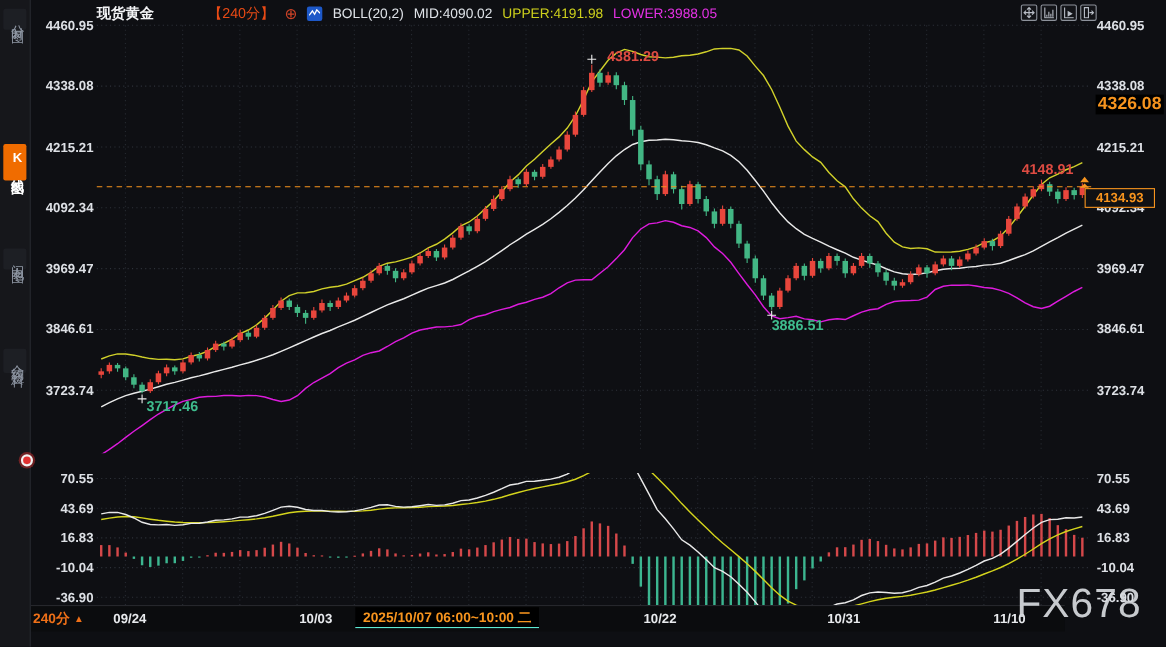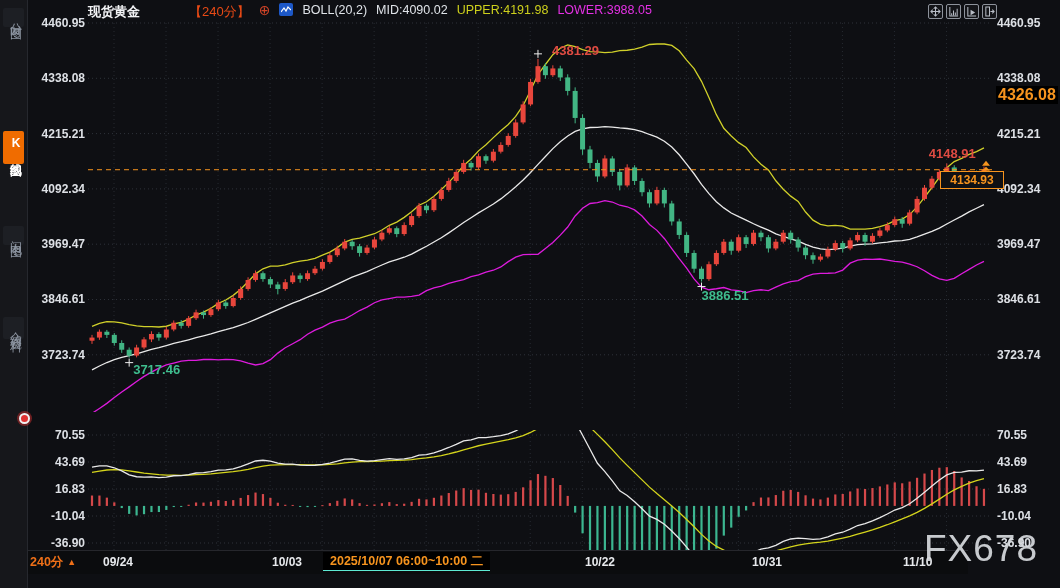--- a/index.html
+++ b/index.html
@@ -13,21 +13,21 @@
   #sidebar{position:absolute;left:0;top:0;width:27px;height:588px;background:#16171b;
            border-right:1px solid #26282e;z-index:6;}
   .side-tab{position:absolute;left:3px;width:21px;writing-mode:vertical-rl;text-orientation:upright;
             font-size:12px;letter-spacing:3px;color:#8e96a3;text-align:center;padding:5px 0;
             border-radius:2px;background:#1d1f24;cursor:pointer;}
   .side-tab.active{background:#f06c00;color:#ffffff;font-weight:700;}
   #rec-dot{position:absolute;left:19px;top:413px;width:7px;height:7px;border-radius:50%;
            background:#e03131;border:2px solid #f1f1f1;box-shadow:0 0 0 2px rgba(224,49,49,.45);z-index:7;}
 
   
-  #topbar{position:absolute;left:88px;top:3px;height:18px;display:flex;align-items:flex-start;gap:9px;
+  #topbar{position:absolute;left:88px;top:3px;height:18px;display:flex;align-items:center;gap:9px;
           font-size:12.5px;z-index:5;white-space:nowrap;}
   #title{color:#f2f3f5;font-weight:700;font-size:13px;}
   #period{color:#e84a15;font-weight:400;font-size:13px;margin-left:40px;}
   #add-icon{color:#cf4327;font-size:14px;line-height:14px;cursor:pointer;}
   #charttype-icon{width:14px;height:13px;background:#1d58c8;border-radius:2px;display:inline-flex;
                   align-items:center;justify-content:center;cursor:pointer;}
   .boll{color:#dfe3e8;}
   .upper{color:#cdd01c;}
   .lower{color:#e431e4;}
   #tool-icons{position:absolute;left:928px;top:4px;display:flex;gap:3px;z-index:5;}
@@ -35,21 +35,21 @@
          display:flex;align-items:center;justify-content:center;cursor:pointer;background:#131418;}
 
   
   .axis-label{position:absolute;font-size:12px;font-weight:600;color:#dde0e5;line-height:14px;height:14px;}
   .axis-left{left:30px;width:55px;text-align:right;}
   .axis-right{left:997px;width:62px;text-align:left;}
   .anno{position:absolute;font-size:13px;font-weight:700;z-index:2;}
 
   #extra-label{position:absolute;left:996px;top:86px;color:#f7941e;font-size:16px;font-weight:700;
                background:#000;padding:0 2px;z-index:3;}
-  #price-box{position:absolute;left:940px;top:171px;width:62px;height:16px;border:1px solid #f7941e;
+  #price-box{position:absolute;left:986px;top:171px;width:62px;height:16px;border:1px solid #f7941e;
              color:#f7941e;background:#101114;font-size:12px;font-weight:700;text-align:center;
              line-height:16px;z-index:3;}
 
   
   #macd-header{position:absolute;left:88px;top:413px;display:flex;gap:10px;font-size:12px;z-index:4;white-space:nowrap;}
   #macd-header .w{color:#dfe3e8;}
   #macd-header .y{color:#d4d41c;}
   #macd-header .m{color:#dd3bdd;}
 
   

